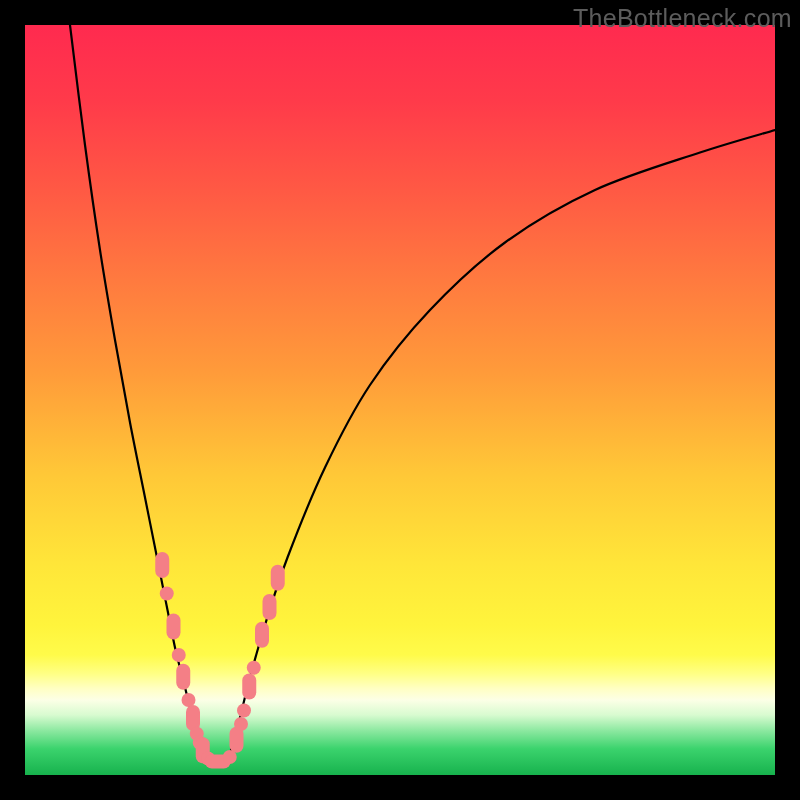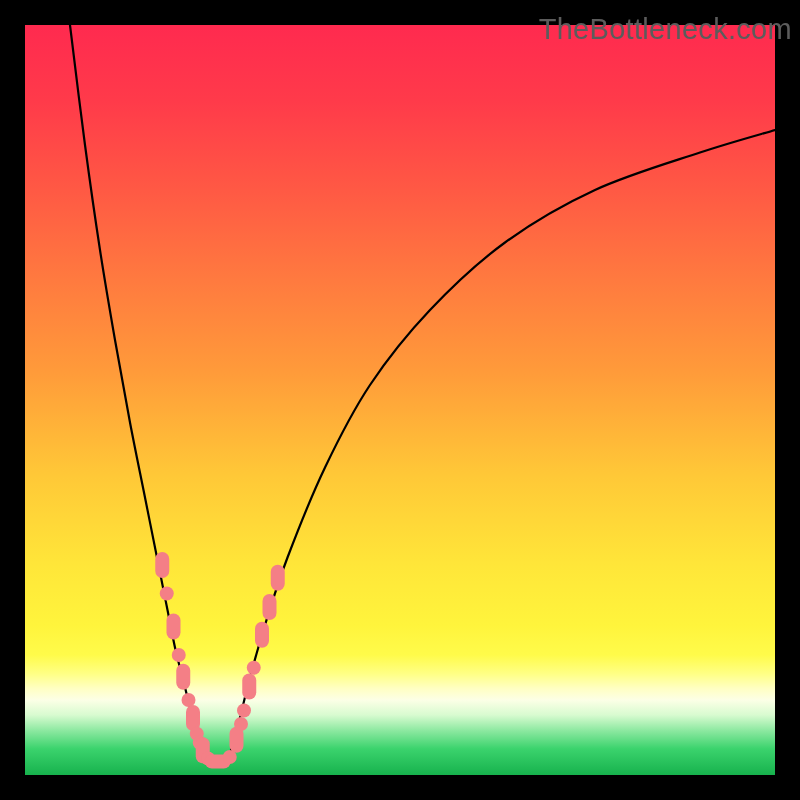--- a/index.html
+++ b/index.html
@@ -45,24 +45,24 @@
   .curves {
     position: absolute;
     left: 0;
     top: 0;
     width: 750px;
     height: 750px;
     pointer-events: none;
   }
   .watermark {
     position: absolute;
-    top: 13px;
+    top: 4px;
     right: 8px;
     color: #5c5c5c;
-    font-size: 29px;
+    font-size: 25px;
     letter-spacing: 0.3px;
     font-weight: 500;
     user-select: none;
   }
 </style>
 </head>
 <body>
 
 <div class="stage">
   <div class="plot-area">

